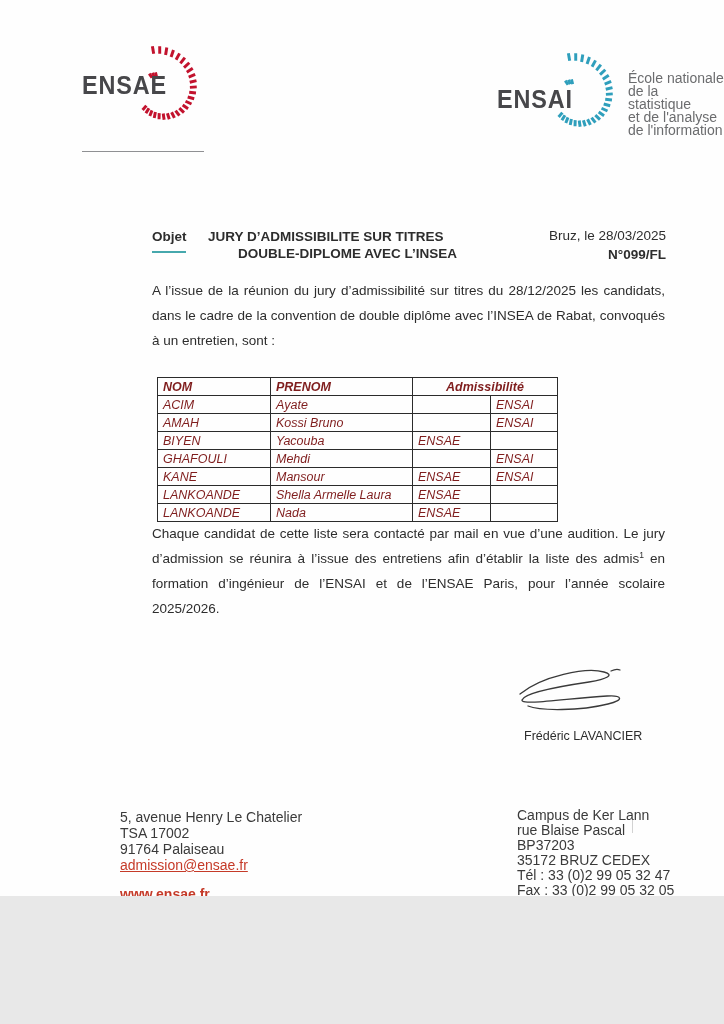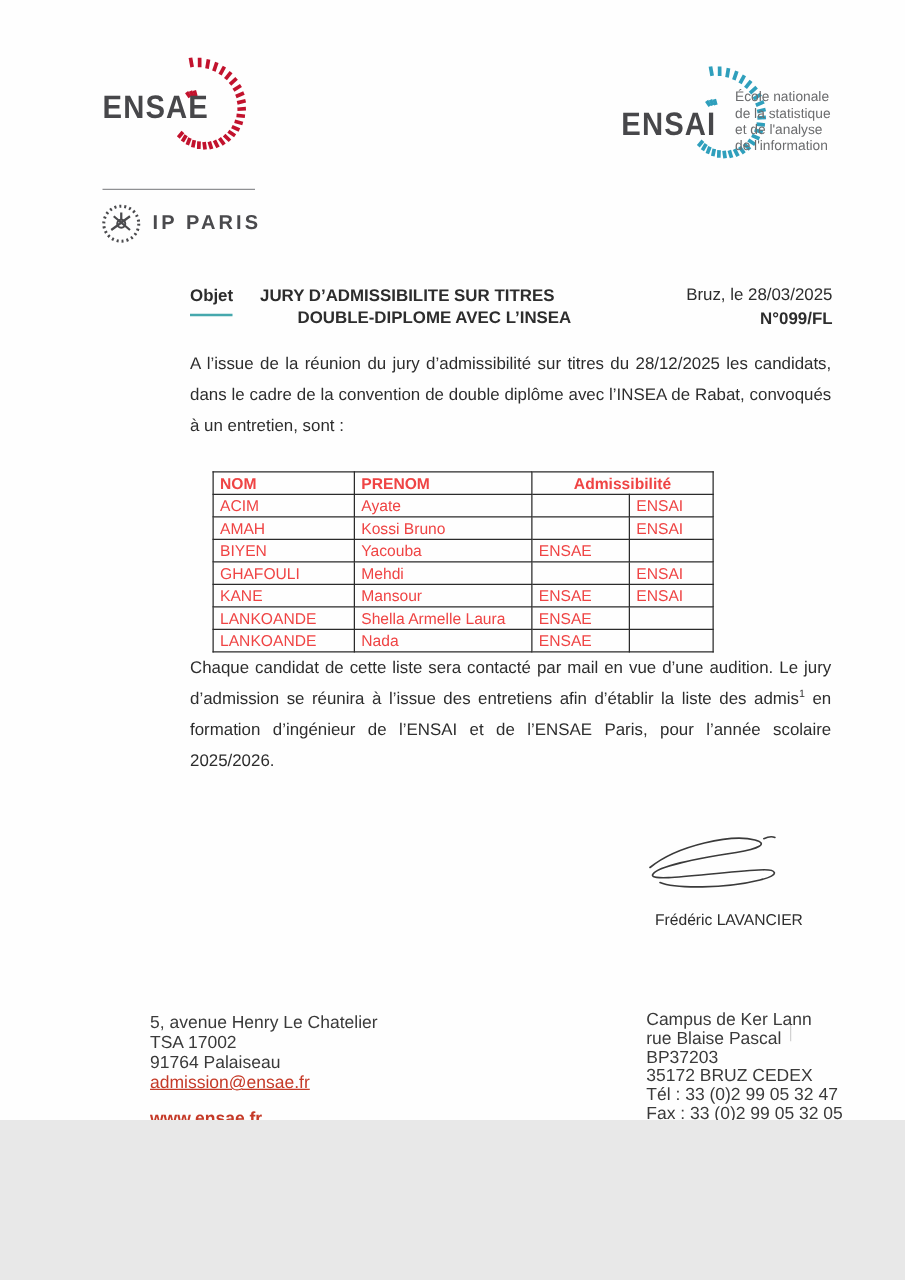--- a/index.html
+++ b/index.html
@@ -11,38 +11,38 @@
 
   
   .ensae-word{left:82px;top:70px;font-size:26px;font-weight:bold;color:#47474a;
     transform:scaleX(.9);transform-origin:left center;letter-spacing:1px;}
   .ensai-word{left:497px;top:84px;font-size:26px;font-weight:bold;color:#47474a;
     transform:scaleX(.9);transform-origin:left center;letter-spacing:1px;}
   .spiral-svg{pointer-events:none;}
   .logo-divider{left:82px;top:151px;width:122px;height:1px;background:#8f9093;}
   .ipparis{left:80px;top:162px;display:flex;align-items:center;gap:8px;}
   .ipparis-text{font-size:16px;font-weight:bold;letter-spacing:2.5px;color:#4a4a4d;}
-  .ensai-tagline{left:588px;top:72px;font-size:11px;line-height:13px;color:#6b6c6e;}
+  .ensai-tagline{left:628px;top:72px;font-size:14px;line-height:13px;color:#6b6c6e;}
 
   
   .objet-label{left:152px;top:229px;font-size:13.5px;font-weight:bold;}
   .objet-underline{left:152px;top:251px;width:34px;height:2px;background:var(--objet_underline,#46a8ad);}
   .subject-title{left:208px;top:228px;font-size:13.5px;font-weight:bold;line-height:17px;}
   .subject-title .line2{padding-left:30px;}
   .dateblock{right:58px;top:227px;text-align:right;font-size:13.5px;line-height:17px;}
   .dateblock .ref{font-weight:bold;margin-top:2px;}
 
   
   .para{left:152px;width:513px;font-size:13.5px;line-height:25px;text-align:justify;}
   .para1{top:278px;}
   .para2{top:521px;}
   sup{font-size:8.5px;vertical-align:super;line-height:0;}
 
   
-  .cand-table{left:170px;top:377px;border-collapse:collapse;font-size:12.5px;color:#ef4444;}
+  .cand-table{left:157px;top:377px;border-collapse:collapse;font-size:12.5px;color:#7f1d1d;font-style:italic;}
   .cand-table th,.cand-table td{border:1px solid #2b2b2b;padding:1px 5px;height:15px;text-align:left;
     white-space:nowrap;font-weight:normal;}
   .cand-table th{font-weight:bold;}
   .cand-table th.center{text-align:center;}
 
   
   .sig-svg{left:512px;top:660px;}
   .sig-name{left:524px;top:729px;font-size:12.5px;}
 
   
@@ -92,28 +92,20 @@
       <line x1="37.571618145896956" y1="77.86415488926882" x2="35.335715231890376" y2="83.66433438699873" stroke="#c2122d" stroke-width="3.1"></line>
       <line x1="34.383112910894354" y1="75.58400220945975" x2="31.253102977093782" y2="80.86064138043585" stroke="#c2122d" stroke-width="3.1"></line>
       <line x1="31.709452499606286" y1="72.86857125718673" x2="27.796148538618276" y2="77.48783771392246" stroke="#c2122d" stroke-width="3.1"></line>
       <line x1="37.66980729837534" y1="43.73751733022415" x2="34.76904739680686" y2="39.46744588094943" stroke="#c2122d" stroke-width="3.1"></line>
       <line x1="40.10577876109143" y1="43.12269464933844" x2="37.991058163925764" y2="38.50259272963544" stroke="#c2122d" stroke-width="3.1"></line>
       <line x1="42.50594289111597" y1="42.96000134509758" x2="41.21184766560337" y2="38.13037221365224" stroke="#c2122d" stroke-width="3.1"></line>
     </svg>
   <div class="abs ensae-word">ENSAE</div>
   <div class="abs logo-divider"></div>
 
-  <div class="abs ipparis">
-    <svg width="34" height="34" viewBox="0 0 34 34">
-      <circle cx="17" cy="17" r="14" fill="none" stroke="#4a4a4d" stroke-width="2.4" stroke-dasharray="1.6 2.4"></circle>
-      <path d="M9 22 L24 11 M11 11 L24 22 M17 8 L17 14" stroke="#4a4a4d" stroke-width="1.8" fill="none"></path>
-      <circle cx="17" cy="17" r="3.2" fill="none" stroke="#4a4a4d" stroke-width="1.6"></circle>
-    </svg>
-    <span class="ipparis-text">IP PARIS</span>
-  </div>
 
   <svg id="ensai-spiral" class="abs spiral-svg" style="left:532px;top:43px;" width="88" height="107" viewBox="0 0 92 112">
       <line x1="39.40136924865665" y1="18.577305385536093" x2="38.01218382732121" y2="10.698843361438428" stroke="#2f9fbc" stroke-width="3.1"></line>
       <line x1="45.7358123912554" y1="18.6630968167945" x2="45.67978128784449" y2="10.744376127196809" stroke="#2f9fbc" stroke-width="3.1"></line>
       <line x1="51.85691937858661" y1="19.79500474160941" x2="53.10858232611065" y2="12.057754465313707" stroke="#2f9fbc" stroke-width="3.1"></line>
       <line x1="57.596270523612574" y1="21.904550662423958" x2="60.09392879023682" y2="14.560915420484498" stroke="#2f9fbc" stroke-width="3.1"></line>
       <line x1="62.802222389673126" y1="24.896891391138123" x2="66.4504113488988" y2="18.143617044871476" stroke="#2f9fbc" stroke-width="3.1"></line>
       <line x1="67.34390059478702" y1="28.654474698715145" x2="72.01677637751796" y2="22.66764757782613" stroke="#2f9fbc" stroke-width="3.1"></line>
       <line x1="71.1144480087869" y1="33.041274654023844" x2="76.65997346267312" y2="27.971754680885343" stroke="#2f9fbc" stroke-width="3.1"></line>
       <line x1="74.03344903024404" y1="37.907461678376826" x2="80.27824326541383" y2="33.877127098833384" stroke="#2f9fbc" stroke-width="3.1"></line>

